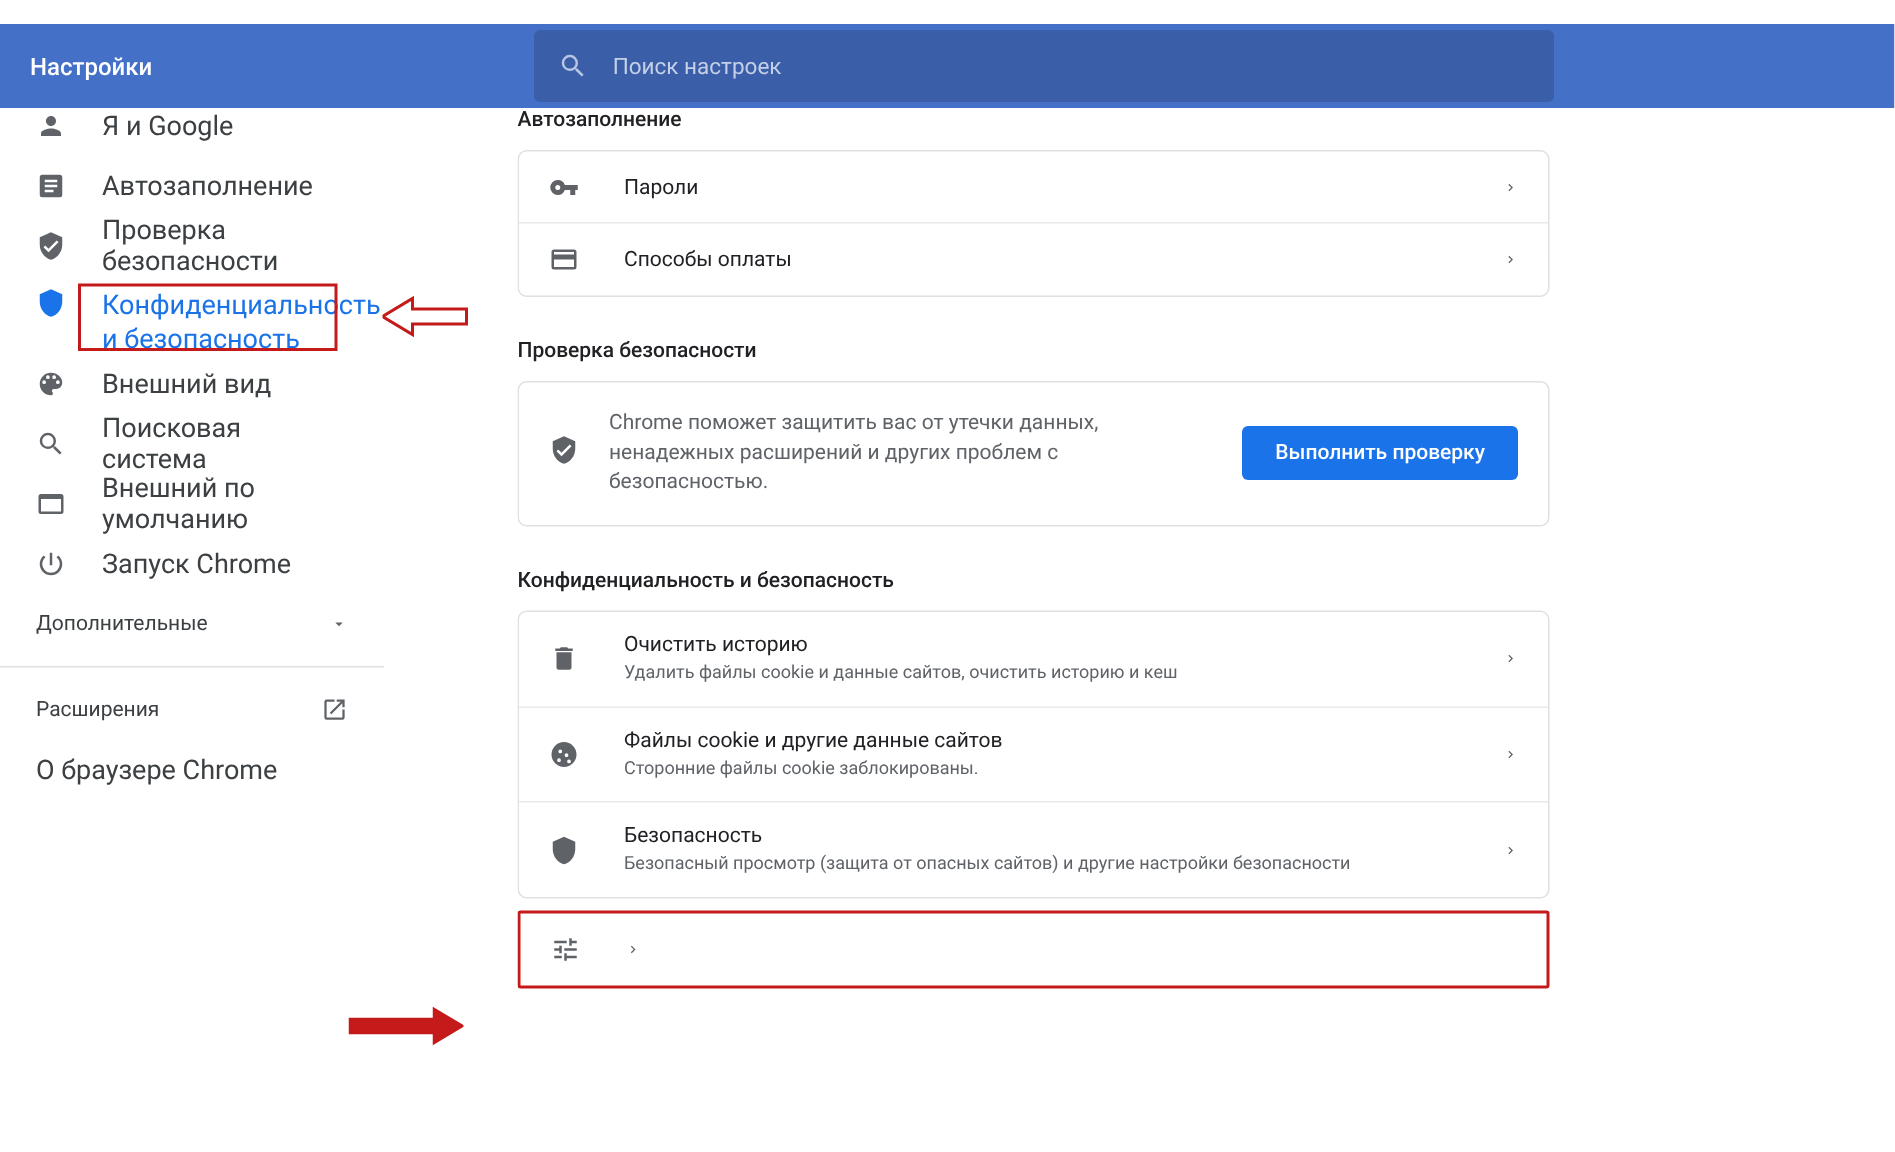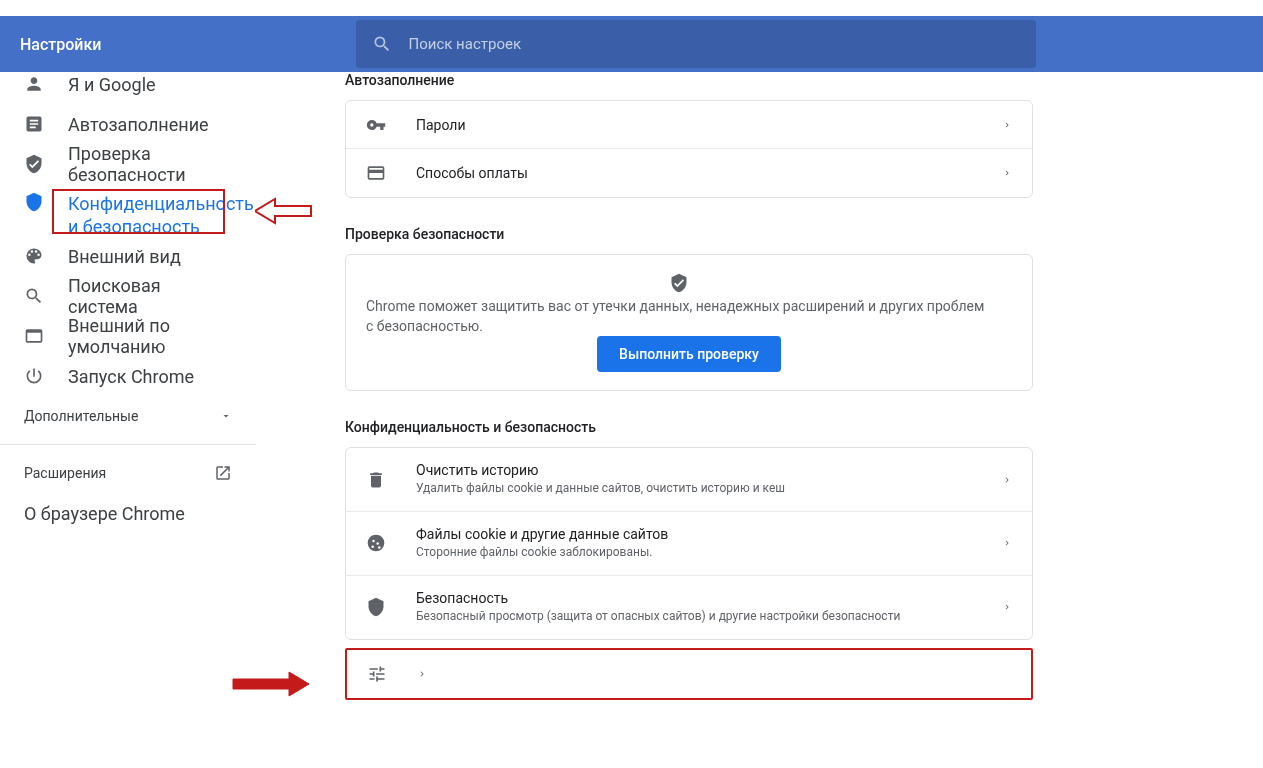--- a/index.html
+++ b/index.html
@@ -34,21 +34,21 @@
 .section-title { font-size:14px; color:#202124; font-weight:500; margin:16px 0 12px 0; }
 .card { border:1px solid #e0e0e0; border-radius:6px; background:#fff; margin-bottom:8px; }
 .row { display:flex; align-items:center; padding:0 20px; min-height:48px; border-bottom:1px solid #e8eaed; cursor:pointer; position:relative;gap:10px; }
 .row:last-child { border-bottom:none; }
 .row .r-icon { width:20px; margin-right:20px; fill:#5f6368; flex-shrink:0; display:flex; align-items:center; }
 .row .r-body { flex:1; padding:14px 0; }
 .row .r-title { font-size:14px; color:#202124; }
 .row .r-sub { font-size:12px; color:#5f6368; margin-top:2px; line-height:1.4; }
 .row .chev { fill:#5f6368; flex-shrink:0; }
 
-.safety-card { border:1px solid #e0e0e0; border-radius:6px; background:#fff; display:flex; align-items:center; padding:18px 20px;flex-direction:column; }
+.safety-card { border:1px solid #e0e0e0; border-radius:6px; background:#fff; display:flex; align-items:center; padding:18px 20px; }
 .safety-card .r-icon { width:20px; margin-right:20px; fill:#5f6368; }
 .safety-card .text { flex:1; font-size:14px; color:#5f6368; line-height:1.4; padding-right:20px; }
 .safety-btn { background:#1a73e8; color:#fff; border:none; border-radius:4px; padding:10px 22px; font-size:14px; font-weight:500; cursor:pointer; }
 
 
 .site-card { border:2px solid #c51a1a; border-radius:2px; background:#fff; margin-top:6px; }
 .site-card .row { border:none; }
 </style>
 </head>
 <body>

